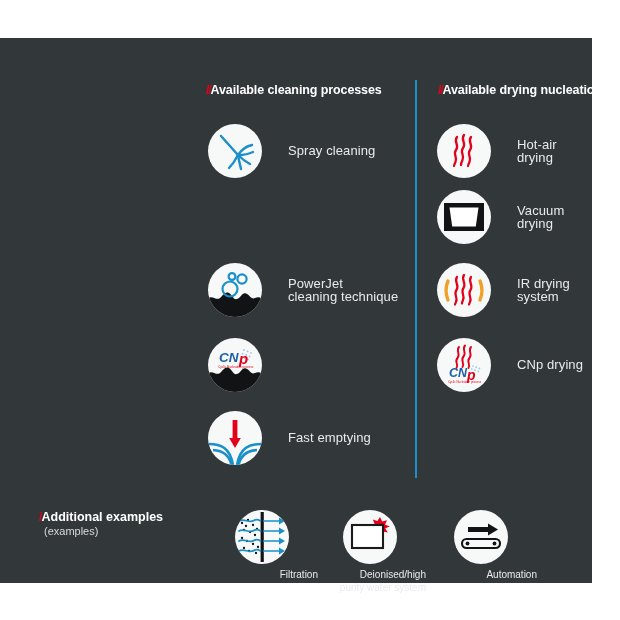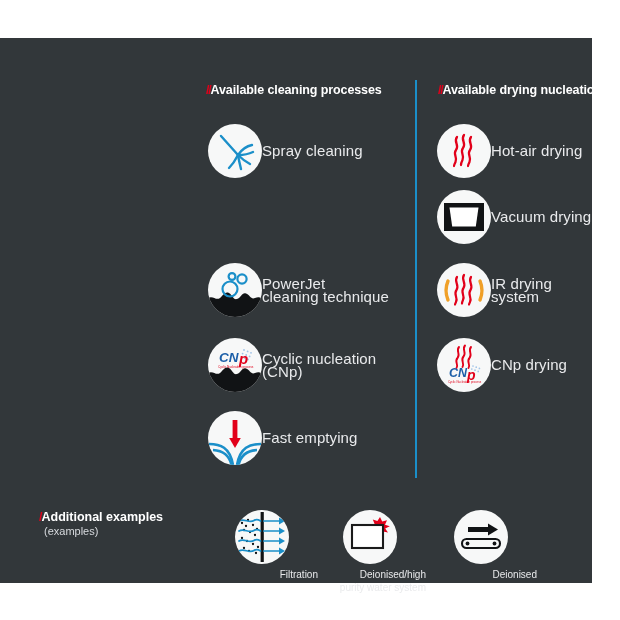--- a/index.html
+++ b/index.html
@@ -26,21 +26,21 @@
     background:#1b8fc9;
   }
 
   
   .row{position:absolute;display:flex;align-items:center;}
   .circle{
     width:54px;height:54px;border-radius:50%;background:#f7f8f8;
     position:relative;flex:0 0 auto;overflow:hidden;
   }
   .row-label{
-    font-size:15px;color:#e9eaec;line-height:13.5px;
+    margin-left:26px;font-size:13px;color:#e9eaec;line-height:13.5px;
     white-space:pre-line;letter-spacing:0.1px;
   }
   .r-clean{left:208px;}
   .r-dry{left:437px;}
 
   
   #addopt-title{
     position:absolute;left:39px;top:472px;font-size:12.5px;font-weight:bold;
     color:#ffffff;white-space:nowrap;
   }
@@ -119,22 +119,20 @@
           <circle cx="38.2" cy="17" r="0.9"></circle>
             <circle cx="41.6" cy="18.4" r="0.9"></circle>
           <circle cx="36.6" cy="20" r="0.9"></circle>
             <circle cx="40" cy="21.4" r="0.9"></circle>
         </g>
         <text x="11" y="23.5" font-family="'Liberation Sans',sans-serif" font-size="13.5" font-weight="bold" font-style="italic" fill="#1c5fa8">CN</text>
         <text x="31" y="26" font-family="'Liberation Sans',sans-serif" font-size="15" font-weight="bold" font-style="italic" fill="#e2001a">p</text>
         <text x="10" y="29.5" font-family="'Liberation Sans',sans-serif" font-size="3.1" fill="#e2001a">Cyclic Nucleation process</text>
       </svg>
     </div>
-    <div class="row-label">Cyclic nucleation
-(CNp)</div>
   </div>
 
   <div class="row r-clean" style="top:373px;">
     <div class="circle">
       <svg width="54" height="54" viewBox="0 0 54 54">
         <g fill="none" stroke="#1b8fc9" stroke-width="2.6">
           <path d="M1 33 C12 33 22 36 25 54"></path>
           <path d="M53 33 C42 33 32 36 29 54"></path>
           <path d="M5 39 C14 39.5 21 43 23.5 54"></path>
           <path d="M49 39 C40 39.5 33 43 30.5 54"></path>
@@ -277,16 +275,16 @@
       <svg width="54" height="54" viewBox="0 0 54 54">
         <g fill="#111315">
           <rect x="14" y="17" width="22" height="5"></rect>
           <polygon points="34,13.5 44,19.5 34,25.5"></polygon>
         </g>
         <rect x="8" y="29" width="38" height="9" rx="4.5" fill="none" stroke="#111315" stroke-width="2.1"></rect>
         <circle cx="13.5" cy="33.5" r="1.9" fill="#111315"></circle>
         <circle cx="40.5" cy="33.5" r="1.9" fill="#111315"></circle>
       </svg>
     </div>
-    <div class="opt-label">Deionised</div>
+    <div class="opt-label">Automation</div>
   </div>
 
 </div>
 
 </body></html>

